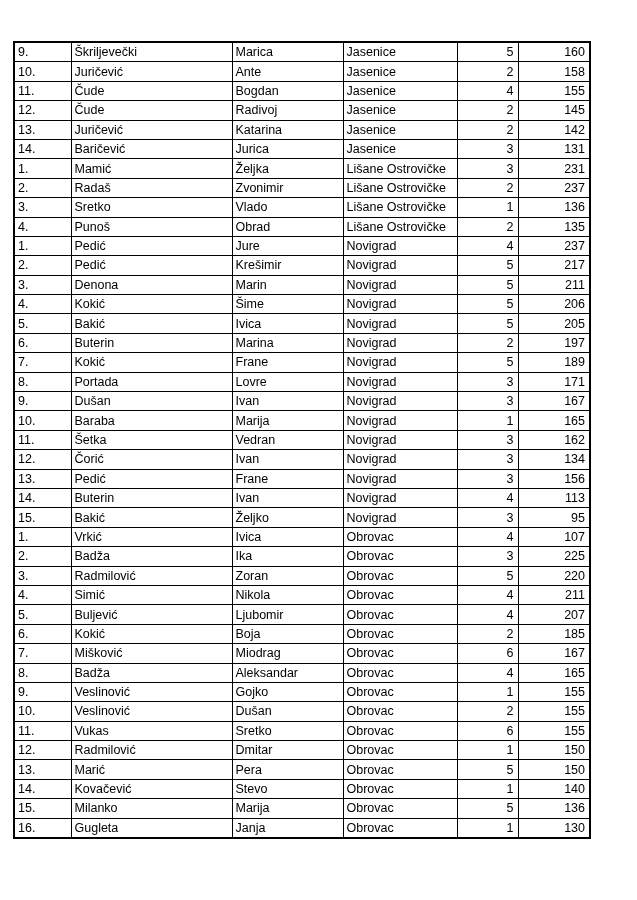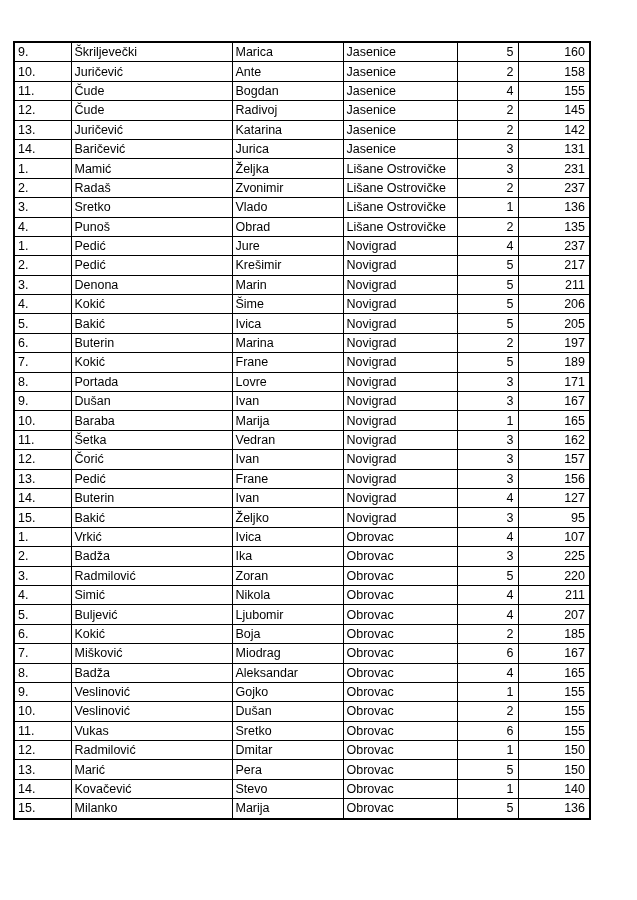--- a/index.html
+++ b/index.html
@@ -221,37 +221,37 @@
           <td>Novigrad</td>
           <td class="align-right">3</td>
           <td class="align-right">162</td>
         </tr>
         <tr>
           <td>12.</td>
           <td>Čorić</td>
           <td>Ivan</td>
           <td>Novigrad</td>
           <td class="align-right">3</td>
-          <td class="align-right">157</td>
+          <td class="align-right">134</td>
         </tr>
         <tr>
           <td>13.</td>
           <td>Pedić</td>
           <td>Frane</td>
           <td>Novigrad</td>
           <td class="align-right">3</td>
           <td class="align-right">156</td>
         </tr>
         <tr>
           <td>14.</td>
           <td>Buterin</td>
           <td>Ivan</td>
           <td>Novigrad</td>
           <td class="align-right">4</td>
-          <td class="align-right">127</td>
+          <td class="align-right">113</td>
         </tr>
         <tr>
           <td>15.</td>
           <td>Bakić</td>
           <td>Željko</td>
           <td>Novigrad</td>
           <td class="align-right">3</td>
           <td class="align-right">95</td>
         </tr>
         <tr>
@@ -366,16 +366,24 @@
           <td class="align-right">1</td>
           <td class="align-right">140</td>
         </tr>
         <tr>
           <td>15.</td>
           <td>Milanko</td>
           <td>Marija</td>
           <td>Obrovac</td>
           <td class="align-right">5</td>
           <td class="align-right">136</td>
+        </tr>
+        <tr>
+          <td>16.</td>
+          <td>Gugleta</td>
+          <td>Janja</td>
+          <td>Obrovac</td>
+          <td class="align-right">1</td>
+          <td class="align-right">130</td>
         </tr>
       </tbody>
   </table>
 </div>
 
 </body></html>

